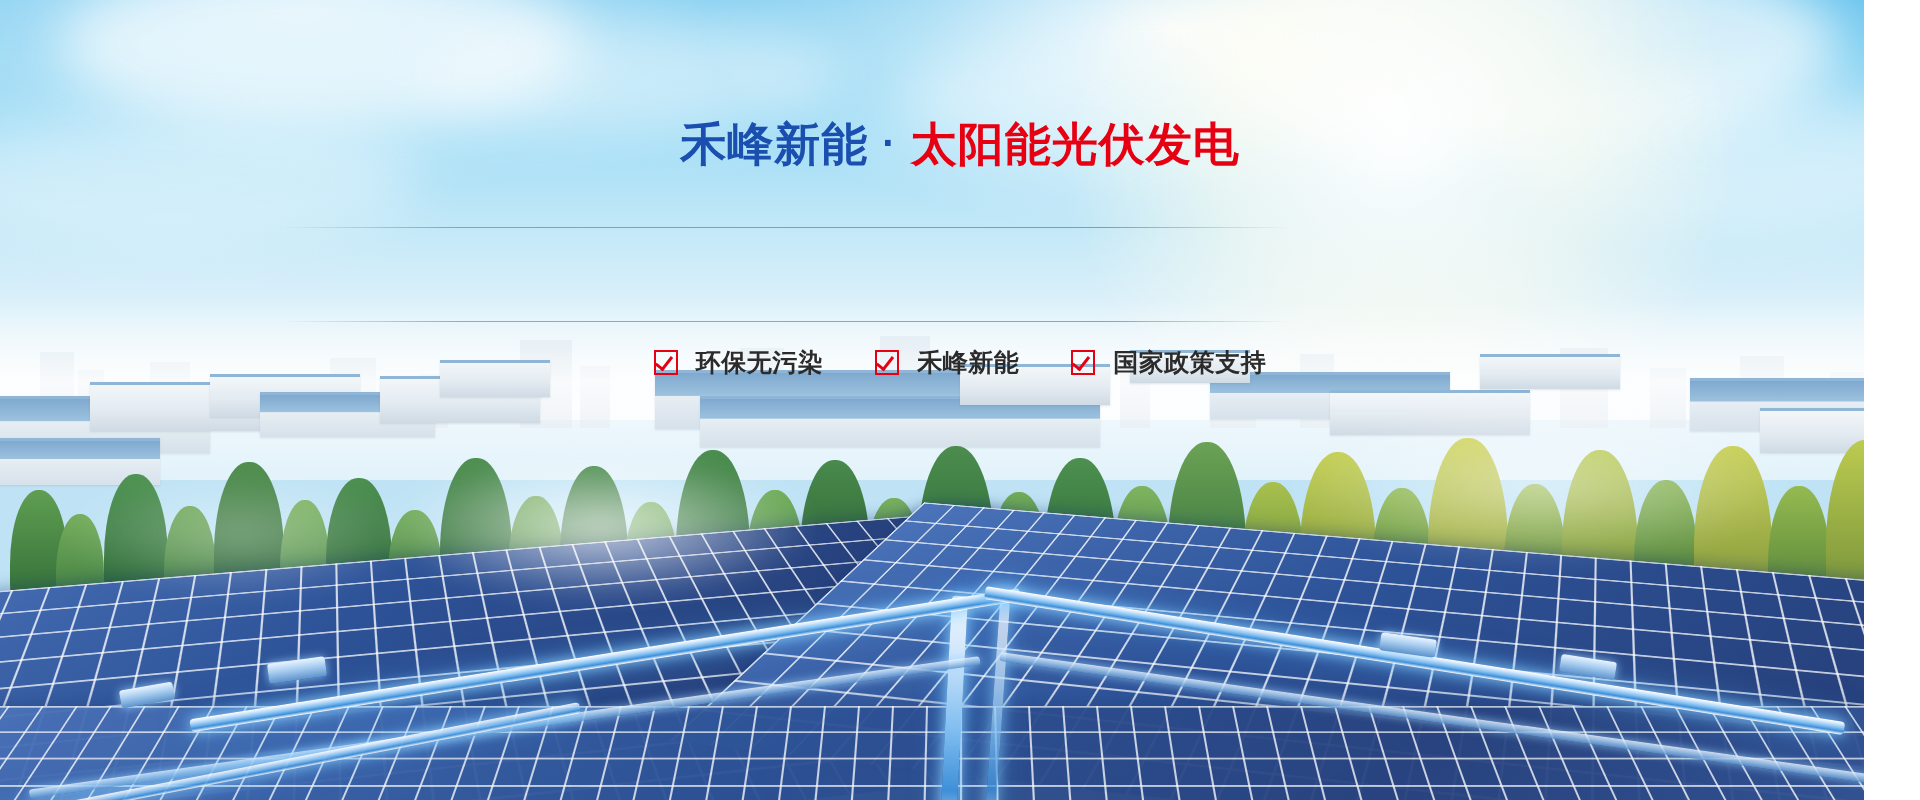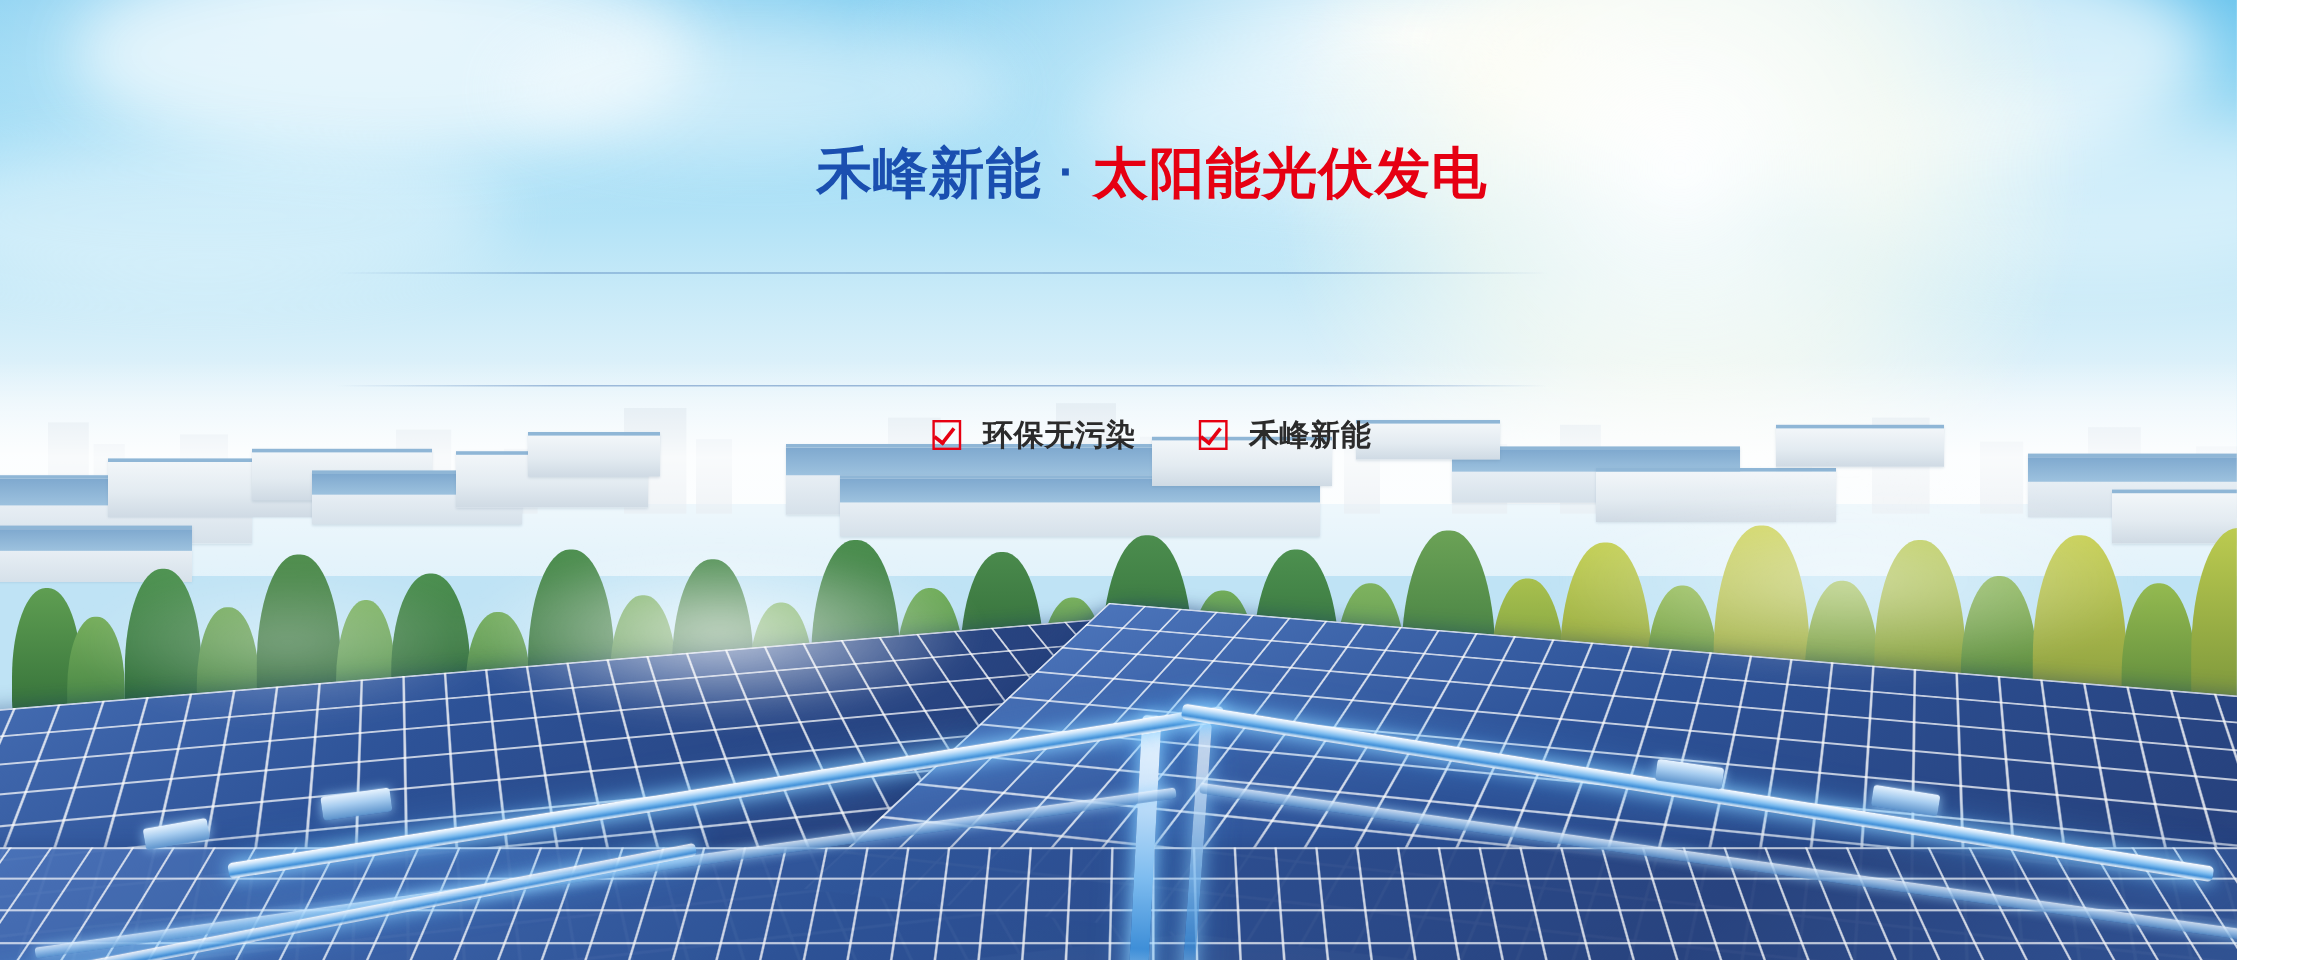--- a/index.html
+++ b/index.html
@@ -374,17 +374,21 @@
         <span class="tickbox"></span>
         <span class="feature-label">环保无污染</span>
       </div>
 
       <div class="feature">
         <span class="tickbox"></span>
         <span class="feature-label">禾峰新能</span>
       </div>
 
 
+      <div class="feature">
+        <span class="tickbox"></span>
+        <span class="feature-label">国家政策支持</span>
+      </div>
 
     </div>
   </div>
 
 </div>
 
 </body></html>

